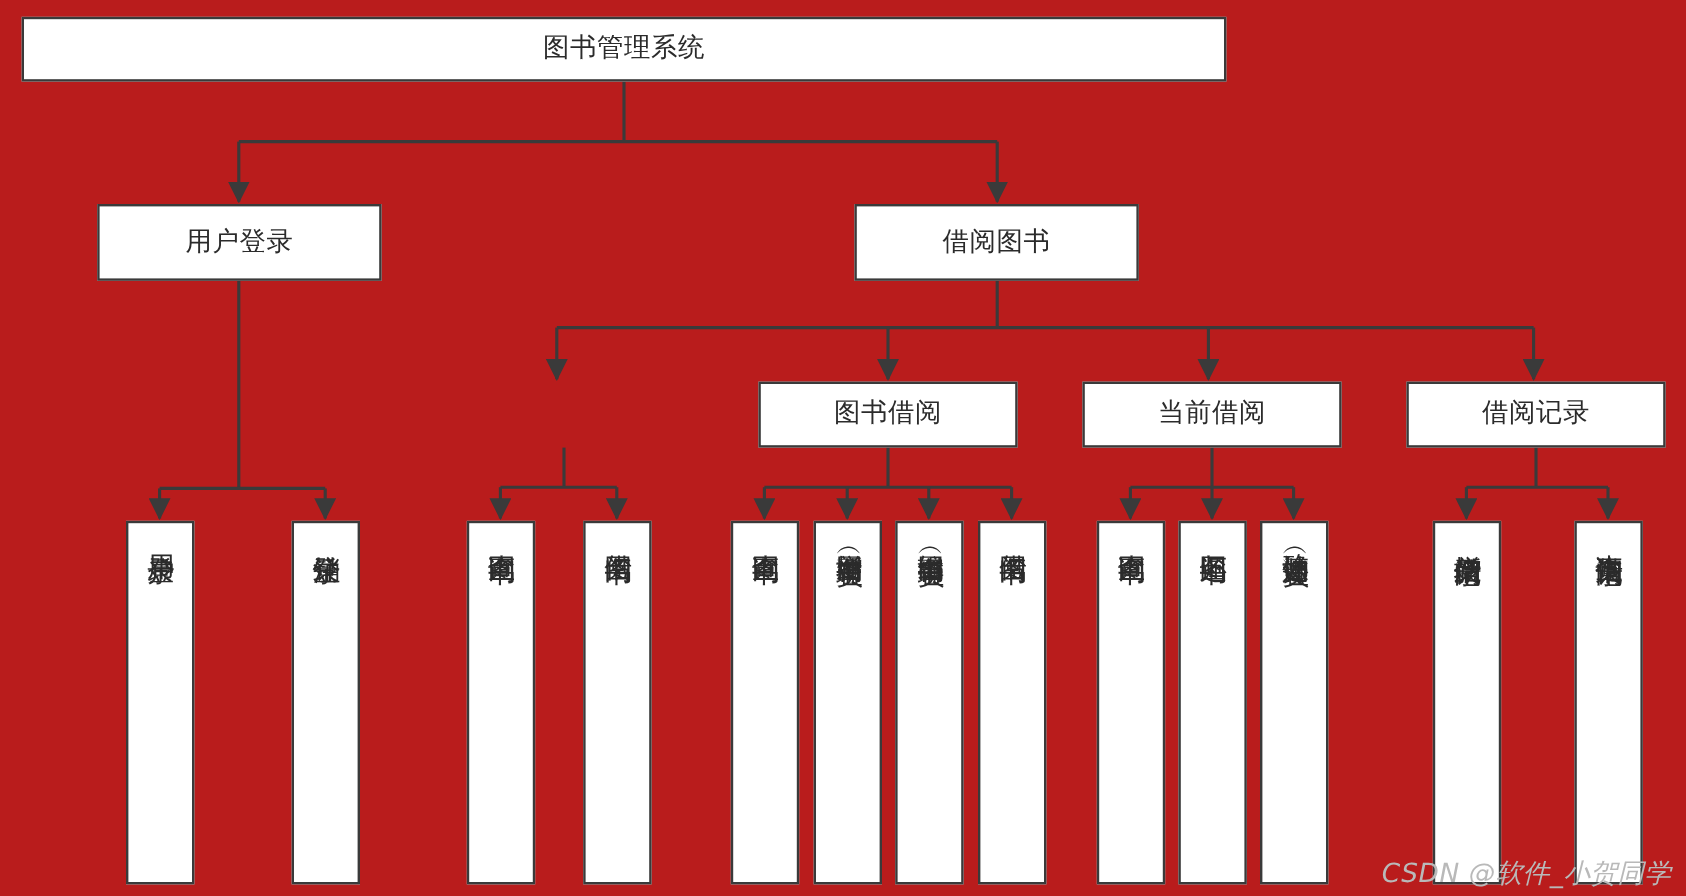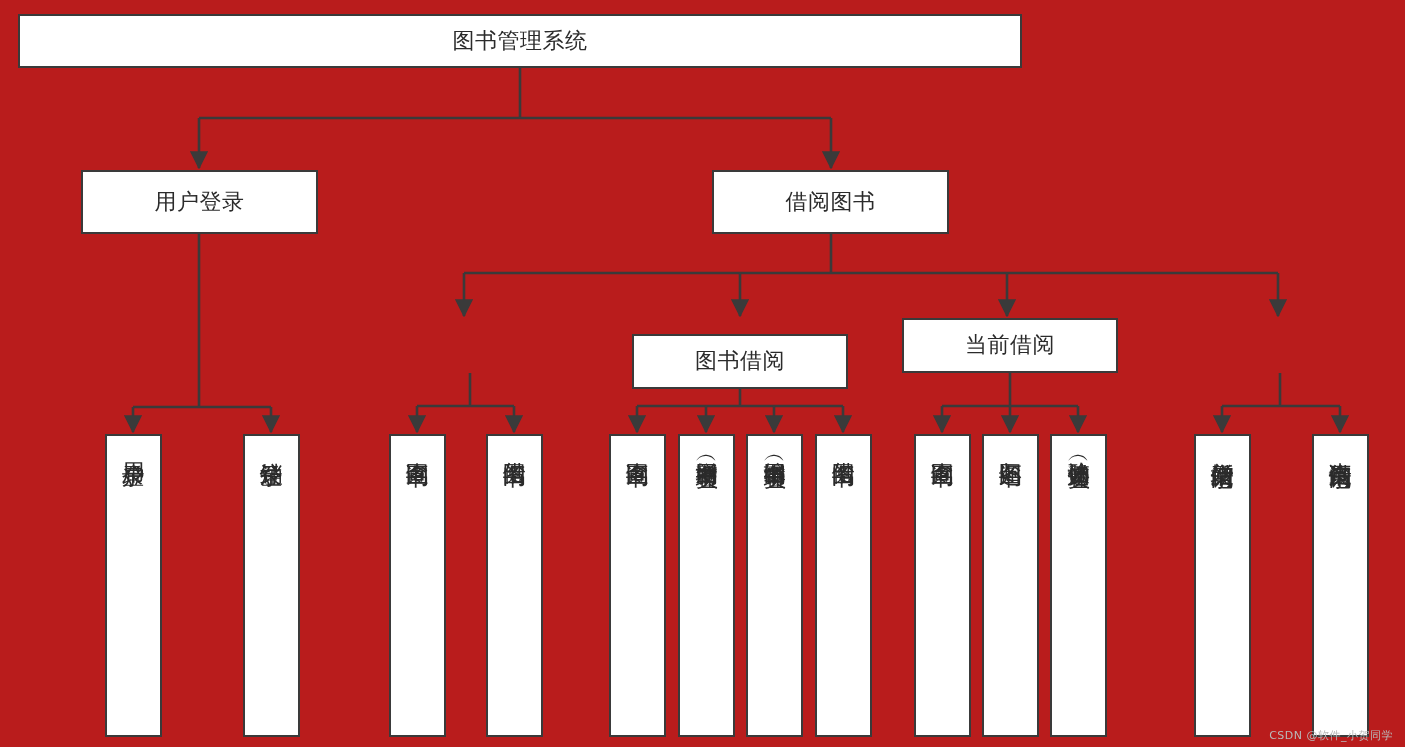--- a/index.html
+++ b/index.html
@@ -56,24 +56,25 @@
     white-space: nowrap;
   }
   .vert.tall .vert-label {
     font-size: 22px;
     line-height: 1.30;
   }
   .watermark {
     position: absolute;
     right: 12px;
     bottom: 4px;
-    font-size: 11px;
+    font-size: 22px;
     color: #b9b9b9;
     letter-spacing: 0.5px;
     white-space: nowrap;
+    font-style: italic;
   }
 </style>
 </head>
 <body>
 
 <div id="canvas">
 
   <svg id="wires" viewBox="0 0 1405 747">
     <defs>
       <marker id="arrow" viewBox="0 0 10 10" refX="9.2" refY="5" markerWidth="7" markerHeight="7" orient="auto-start-reverse">
@@ -133,28 +134,31 @@
 
   <div class="node horiz" style="left:81px; top:170px; width:237px; height:64px;">
     <span>用户登录</span>
   </div>
 
   <div class="node horiz" style="left:712px; top:170px; width:237px; height:64px;">
     <span>借阅图书</span>
   </div>
 
 
-  <div class="node horiz" style="left:632px; top:318px; width:216px; height:55px;margin-top:16px;">
+  <div class="node horiz" style="left:632px; top:318px; width:216px; height:55px;">
     <span>图书借阅</span>
   </div>
 
   <div class="node horiz" style="left:902px; top:318px; width:216px; height:55px;align-items:center;">
     <span>当前借阅</span>
   </div>
 
+  <div class="node horiz" style="left:1172px; top:318px; width:216px; height:55px;">
+    <span>借阅记录</span>
+  </div>
 
   <div class="node vert" style="left:105px; top:434px; width:57px; height:303px;">
     <span class="vert-label">用户登录</span>
   </div>
 
   <div class="node vert" style="left:243px; top:434px; width:57px; height:303px;">
     <span class="vert-label">注销登录</span>
   </div>
 
   <div class="node vert" style="left:389px; top:434px; width:57px; height:303px;">

